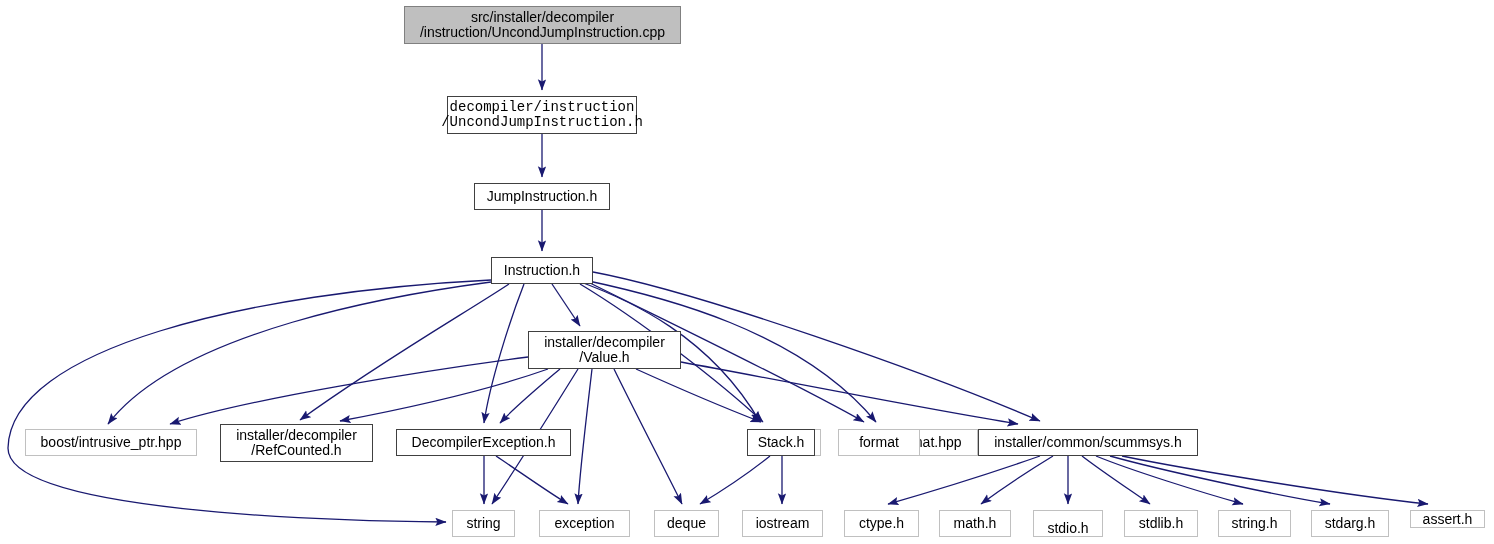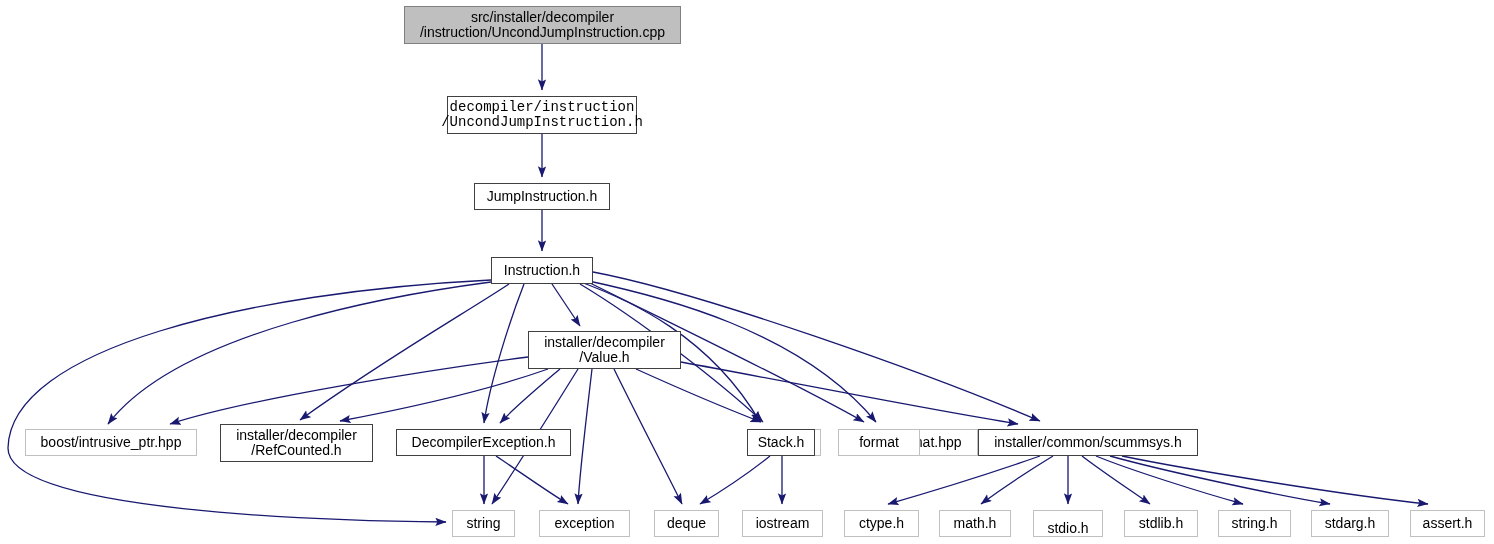--- a/index.html
+++ b/index.html
@@ -97,15 +97,15 @@
       <div class="node" style="left: 452px; top: 510px; width: 63px; height: 27px;"><span class="lbl">string</span></div>
       <div class="node" style="left: 539px; top: 510px; width: 91px; height: 27px;"><span class="lbl">exception</span></div>
       <div class="node" style="left: 654px; top: 510px; width: 65px; height: 27px;"><span class="lbl">deque</span></div>
       <div class="node" style="left: 742px; top: 510px; width: 81px; height: 27px;"><span class="lbl">iostream</span></div>
       <div class="node" style="left: 844px; top: 510px; width: 75px; height: 27px;"><span class="lbl">ctype.h</span></div>
       <div class="node" style="left: 939px; top: 510px; width: 72px; height: 27px;"><span class="lbl">math.h</span></div>
       <div class="node" style="left: 1033px; top: 510px; width: 70px; height: 27px; align-items: flex-end;"><span class="lbl">stdio.h</span></div>
       <div class="node" style="left: 1124px; top: 510px; width: 74px; height: 27px;"><span class="lbl">stdlib.h</span></div>
       <div class="node" style="left: 1218px; top: 510px; width: 73px; height: 27px;"><span class="lbl">string.h</span></div>
       <div class="node" style="left: 1311px; top: 510px; width: 78px; height: 27px;"><span class="lbl">stdarg.h</span></div>
-      <div class="node" style="left: 1410px; top: 510px; width: 75px; height: 27px;"><span class="lbl">assert.h</span></div>
+      <div class="node" style="left: 1410px; top: 510px; width: 75px; height: 18px;"><span class="lbl">assert.h</span></div>
     </div>
 </div>
 
 </body></html>

